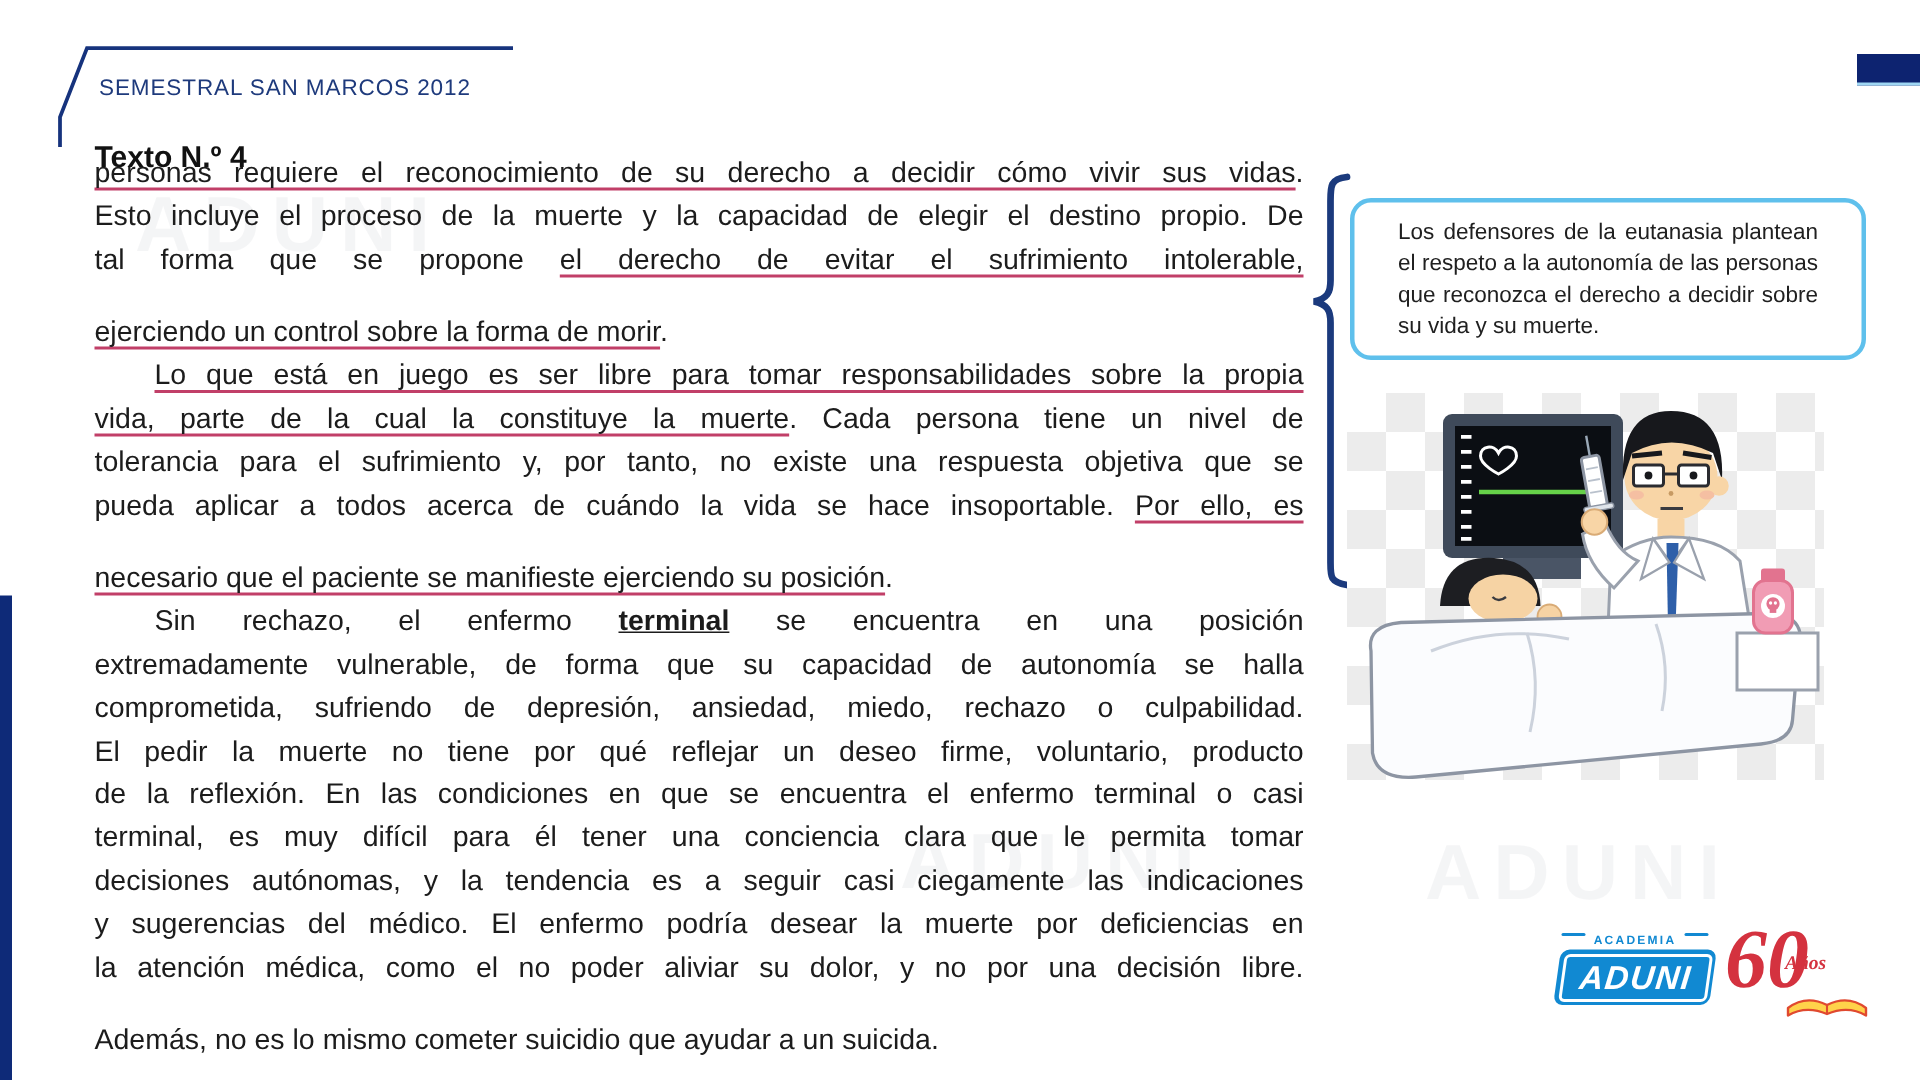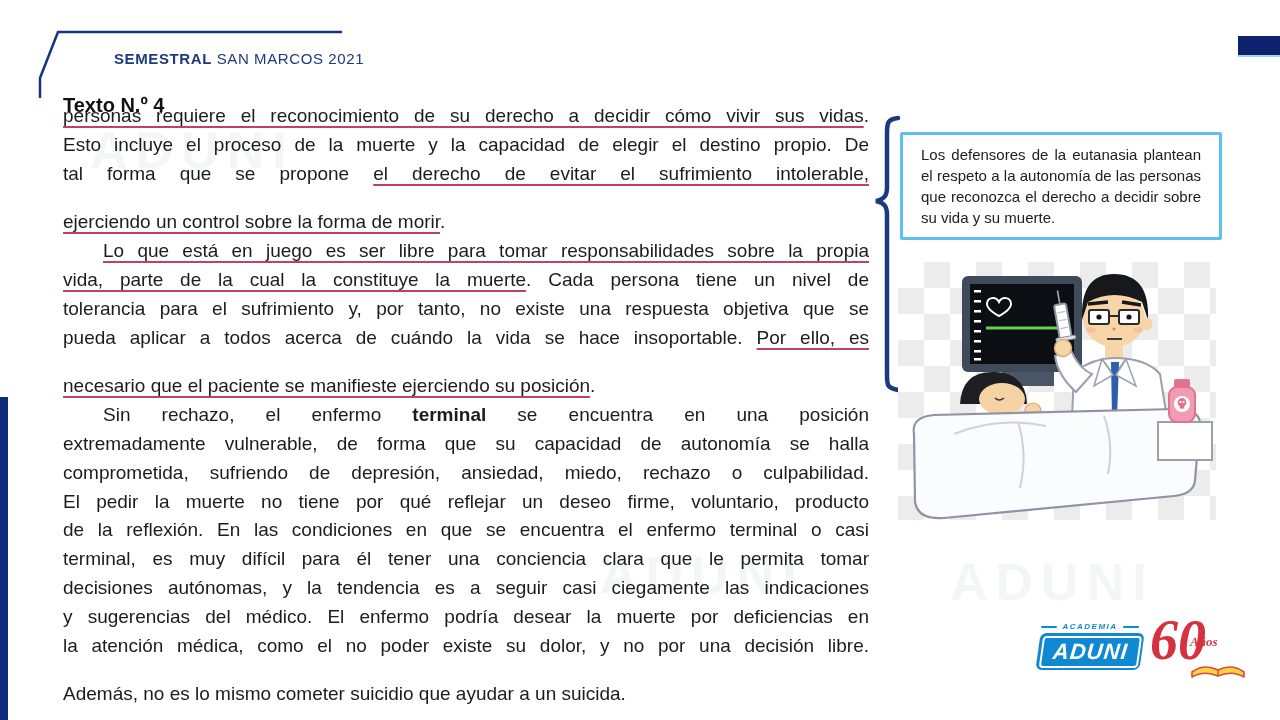--- a/index.html
+++ b/index.html
@@ -7,56 +7,56 @@
         font-family:"Liberation Sans",sans-serif;}
 
   
   .left-bar{position:absolute;left:0;top:397px;width:8px;height:323px;background:#0e2a78;}
   .corner-rect{position:absolute;left:1238px;top:36px;width:42px;height:19px;background:#0d2370;
                border-bottom:2px solid #9fd7f3;}
   .header-frame{position:absolute;left:30px;top:28px;}
 
   
   .header-text{position:absolute;left:66px;top:50px;font-size:15px;letter-spacing:.6px;color:#1e3a7c;}
-  .header-text .bold{font-weight:bold;margin-left:48px;}
+  .header-text .bold{font-weight:normal;}
   .page-title{position:absolute;left:63px;top:78px;font-size:20px;font-weight:bold;color:#111;margin-top:16px;}
 
   
   .reading{position:absolute;left:63px;top:102px;width:806px;font-size:19px;color:#1c1c1c;}
   .tline{height:28.8px;line-height:28.8px;text-align:justify;text-align-last:justify;
          -moz-text-align-last:justify;white-space:normal;}
   .tline.last{text-align-last:left;margin-top:20px;-moz-text-align-last:left;}
   .tline.indent{text-indent:40px;}
   .ul{text-decoration:underline;text-decoration-color:#c13f68;text-decoration-thickness:2px;
       text-underline-offset:4px;}
-  .b{font-weight:bold;}
+  .b{font-weight:bold;text-decoration:underline;}
 
   
   .brace{position:absolute;left:872px;top:115px;}
 
   
   .callout{position:absolute;left:900px;top:132px;width:280px;border:3px solid #5fc0ec;
-           border-radius:2px;background:#fff;padding:9px 18px;}
+           border-radius:14px;background:#fff;padding:9px 29px;}
   .callout p{margin:0;font-size:15px;line-height:21px;color:#202020;text-align:justify;}
 
   
   .illustration{position:absolute;left:898px;top:262px;width:318px;height:258px;background:#fff;
     background-image:
       linear-gradient(45deg,#ececec 25%,transparent 25%,transparent 75%,#ececec 75%),
       linear-gradient(45deg,#ececec 25%,transparent 25%,transparent 75%,#ececec 75%);
     background-size:52px 52px;background-position:0 0,26px 26px;}
 
   
   .wm{position:absolute;color:#5d6475;opacity:.06;font-weight:bold;font-size:52px;
       letter-spacing:8px;pointer-events:none;}
 
   
   .aduni{position:absolute;left:1038px;top:622px;width:104px;text-align:center;}
-  .academia-row{display:flex;align-items:center;justify-content:center;gap:5px;
-                color:#1189d2;font-size:8px;font-weight:bold;letter-spacing:1.5px;font-style:italic;}
+  .academia-row{display:flex;justify-content:center;gap:5px;
+                color:#1189d2;font-size:8px;font-weight:bold;letter-spacing:1.5px;}
   .academia-row .dash{width:16px;height:2px;background:#1189d2;border-radius:1px;}
   .aduni-box{margin-top:2px;background:#1189d2;border-radius:6px;padding:2.5px;
              transform:skewX(-8deg);}
   .aduni-box-inner{border:2px solid #fff;border-radius:4px;padding:1px 6px;}
   .aduni-box-inner span{display:block;color:#fff;font-weight:bold;font-style:italic;
                         font-size:22px;letter-spacing:1px;transform:skewX(2deg);}
 
   
   .years{position:absolute;left:1150px;top:616px;width:104px;height:66px;
          font-family:"Liberation Serif",serif;color:#d4323f;text-decoration:underline;}
@@ -73,21 +73,21 @@
   <span class="wm" style="left:600px;top:545px;">ADUNI</span>
   <span class="wm" style="left:950px;top:552px;">ADUNI</span>
 
   <svg class="header-frame" width="320" height="74">
     <polyline points="312,4 28,4 10,50 10,70" fill="none" stroke="#16337d" stroke-width="2.5"></polyline>
   </svg>
 
   <div class="header-text">
     <span class="bold">SEMESTRAL</span>
     <span> </span>
-    <span>SAN MARCOS 2021</span>
+    <span>SAN MARCOS 2012</span>
   </div>
 
   <div class="page-title">Texto N.º 4</div>
 
   <div class="reading">
       <div class="tline"><span class="ul">personas requiere el reconocimiento de su derecho a decidir cómo vivir sus vidas</span><span>.</span></div>
       <div class="tline"><span>Esto incluye el proceso de la muerte y la capacidad de elegir el destino propio. De</span></div>
       <div class="tline"><span>tal forma que se propone </span><span class="ul">el derecho de evitar el sufrimiento intolerable,</span></div>
       <div class="tline last"><span class="ul">ejerciendo un control sobre la forma de morir</span><span>.</span></div>
       <div class="tline indent"><span class="ul">Lo que está en juego es ser libre para tomar responsabilidades sobre la propia</span></div>
@@ -96,21 +96,21 @@
       <div class="tline"><span>pueda aplicar a todos acerca de cuándo la vida se hace insoportable. </span><span class="ul">Por ello, es</span></div>
       <div class="tline last"><span class="ul">necesario que el paciente se manifieste ejerciendo su posición</span><span>.</span></div>
       <div class="tline indent"><span>Sin rechazo, el enfermo </span><span class="b">terminal</span><span> se encuentra en una posición</span></div>
       <div class="tline"><span>extremadamente vulnerable, de forma que su capacidad de autonomía se halla</span></div>
       <div class="tline"><span>comprometida, sufriendo de depresión, ansiedad, miedo, rechazo o culpabilidad.</span></div>
       <div class="tline"><span>El pedir la muerte no tiene por qué reflejar un deseo firme, voluntario, producto</span></div>
       <div class="tline"><span>de la reflexión. En las condiciones en que se encuentra el enfermo terminal o casi</span></div>
       <div class="tline"><span>terminal, es muy difícil para él tener una conciencia clara que le permita tomar</span></div>
       <div class="tline"><span>decisiones autónomas, y la tendencia es a seguir casi ciegamente las indicaciones</span></div>
       <div class="tline"><span>y sugerencias del médico. El enfermo podría desear la muerte por deficiencias en</span></div>
-      <div class="tline"><span>la atención médica, como el no poder existe su dolor, y no por una decisión libre.</span></div>
+      <div class="tline"><span>la atención médica, como el no poder aliviar su dolor, y no por una decisión libre.</span></div>
       <div class="tline last"><span>Además, no es lo mismo cometer suicidio que ayudar a un suicida.</span></div>
     </div>
 
   <svg class="brace" width="30" height="278">
     <path d="M 26 3 C 15 4 15 9 15 19 L 15 72 C 15 80 13 84 4 86 C 13 88 15 92 15 100 L 15 260 C 15 270 15 273 26 275" fill="none" stroke="#1b3a7d" stroke-width="4.5" stroke-linecap="round"></path>
   </svg>
 
   <div class="callout">
     <p>Los defensores de la eutanasia plantean el respeto a la autonomía de las personas que reconozca el derecho a decidir sobre su vida y su muerte.</p>
   </div>

